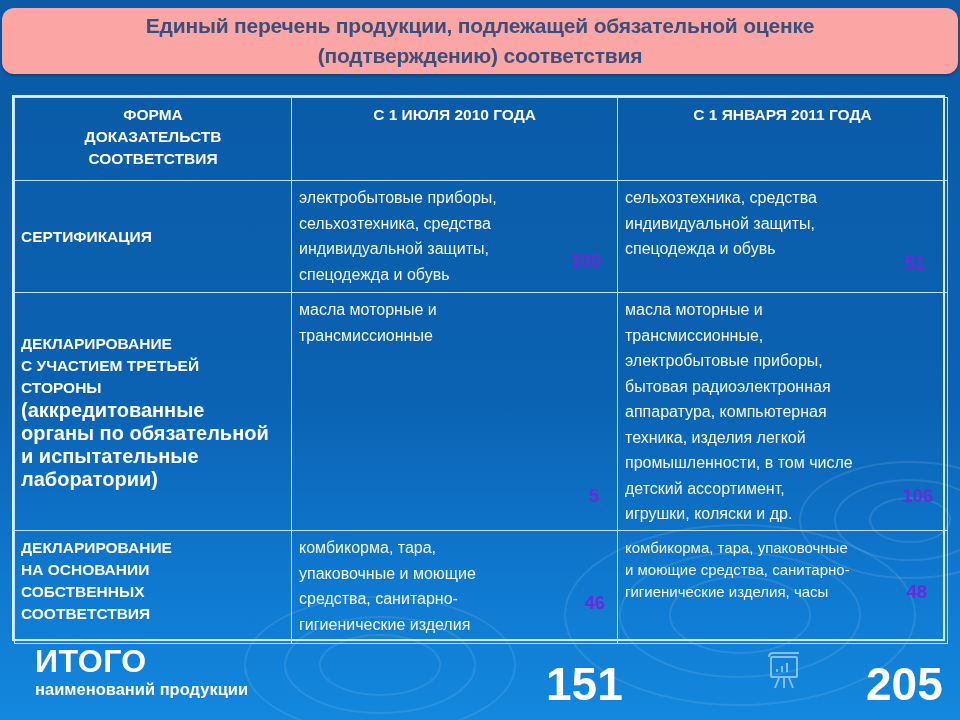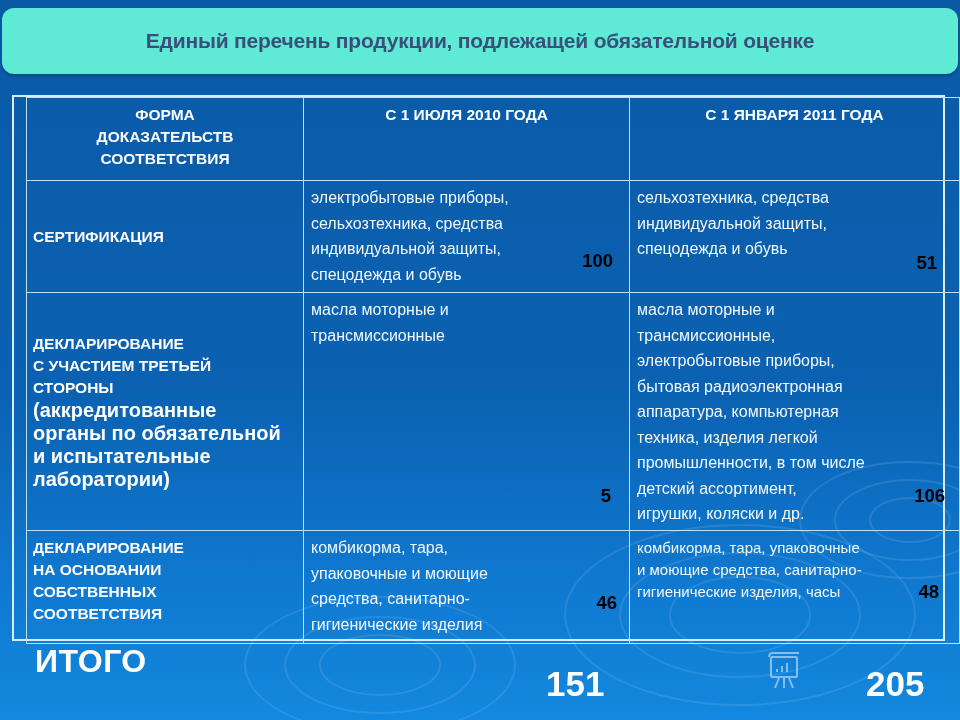--- a/index.html
+++ b/index.html
@@ -6,32 +6,32 @@
   html, body { width: 960px; height: 720px; overflow: hidden; }
   body {
     position: relative;
     font-family: "Liberation Sans", sans-serif;
     background: linear-gradient(180deg, #0a5aa6 0%, #0b62b2 55%, #0f78cf 80%, #1388de 100%);
     color: #ffffff;
   }
   .ripples { position: absolute; left: 0; top: 0; width: 960px; height: 720px; pointer-events: none; }
   .title-banner {
     position: absolute; left: 2px; top: 8px; width: 956px; height: 66px;
-    background: #5eead4; border-radius: 12px;
+    background: #fca5a5; border-radius: 12px;
     box-shadow: 0 2px 3px rgba(0,0,0,0.25);
     display: flex; flex-direction: column; align-items: center; justify-content: center;
     color: #3b4f7b; font-weight: bold; font-size: 21px; line-height: 30px; text-align: left;
   }
   .title-banner span { display: block; letter-spacing: -0.2px; }
   .table-wrap {
     position: absolute; left: 12px; top: 95px; width: 933px; height: 546px;
     border: 2px solid #d8ecfa;
   }
   table {
-    width: 100%; height: 100%; border-collapse: collapse; table-layout: fixed; margin-left: 12px;
+    width: 100%; height: 100%; border-collapse: collapse; table-layout: fixed;
   }
   td, th {
     border: 1.5px solid #bfe0f6; vertical-align: top; position: relative;
   }
   th {
     font-weight: bold; font-size: 15.5px; line-height: 22px; text-align: center;
     padding-top: 6px;
   }
   .col1 { width: 277px; }
   .col2 { width: 326px; }
@@ -40,33 +40,33 @@
     font-weight: bold; font-size: 15.5px; line-height: 22px; text-align: left;
     vertical-align: middle; padding: 0 6px;
   }
   .form-cell .sub { display: block; font-size: 20px; line-height: 23px; }
   .form-cell .main { display: block; }
   .desc-cell {
     font-size: 16px; line-height: 25.5px; padding: 4px 8px 0 7px; text-align: left;
     color: #f4f9ff;
   }
   .count {
-    position: absolute; font-weight: bold; font-size: 18.5px; color: #000000;
+    position: absolute; font-weight: bold; font-size: 18.5px; color: #6d28d9;
   }
   .r1 { height: 83px; }
   .r2 { height: 112px; }
   .r3 { height: 238px; }
   .r4 { height: 113px; }
   .total {
     position: absolute; left: 35px; top: 644px;
   }
   .total-title { font-size: 32px; font-weight: bold; line-height: 34px; letter-spacing: 0.5px; }
   .total-sub { font-size: 16.5px; font-weight: bold; line-height: 22px; }
   .total-num {
-    position: absolute; top: 664px; font-size: 35px; font-weight: bold; line-height: 40px;
+    position: absolute; top: 664px; font-size: 46px; font-weight: bold; line-height: 40px;
   }
   .watermark {
     position: absolute; left: 767px; top: 652px; display: flex; align-items: center;
     color: rgba(210,232,250,0.55); font-size: 30px;
   }
   .watermark svg { margin-right: 8px; }
 </style>
 </head>
 <body>
 
@@ -79,20 +79,21 @@
     <ellipse cx="740" cy="615" rx="120" ry="62"></ellipse>
     <ellipse cx="740" cy="615" rx="175" ry="90"></ellipse>
     <ellipse cx="910" cy="520" rx="40" ry="22"></ellipse>
     <ellipse cx="910" cy="520" rx="75" ry="40"></ellipse>
     <ellipse cx="910" cy="520" rx="110" ry="58"></ellipse>
   </g>
 </svg>
 
 <div class="title-banner">
   <span>Единый перечень продукции,  подлежащей обязательной оценке</span>
+  <span>(подтверждению) соответствия</span>
 </div>
 
 <div class="table-wrap">
   <table>
     <colgroup>
       <col class="col1">
         <col class="col2">
         <col class="col3">
     </colgroup>
     <tbody>
@@ -174,20 +175,21 @@
         <div>гигиенические изделия, часы</div>
         <span class="count" style="right:20px; top:50px;">48</span>
       </td>
     </tr>
   </tbody>
     </table>
 </div>
 
 <div class="total">
   <div class="total-title">ИТОГО</div>
+  <div class="total-sub">наименований продукции</div>
 </div>
 
 <div class="watermark">
   <svg width="34" height="38" viewBox="0 0 34 38">
     <g fill="none" stroke="rgba(210,232,250,0.6)" stroke-width="2">
       <rect x="4" y="5" width="26" height="20" rx="1"></rect>
       <path d="M2 5 Q2 1 6 1 L32 1"></path>
       <line x1="10" y1="20" x2="10" y2="17"></line>
       <line x1="15" y1="20" x2="15" y2="14"></line>
       <line x1="20" y1="20" x2="20" y2="11"></line>

